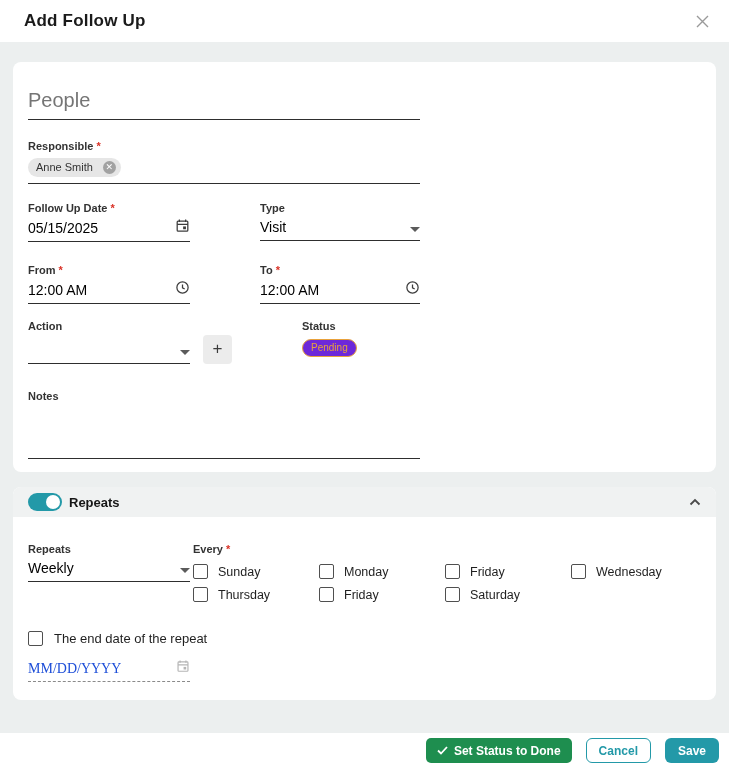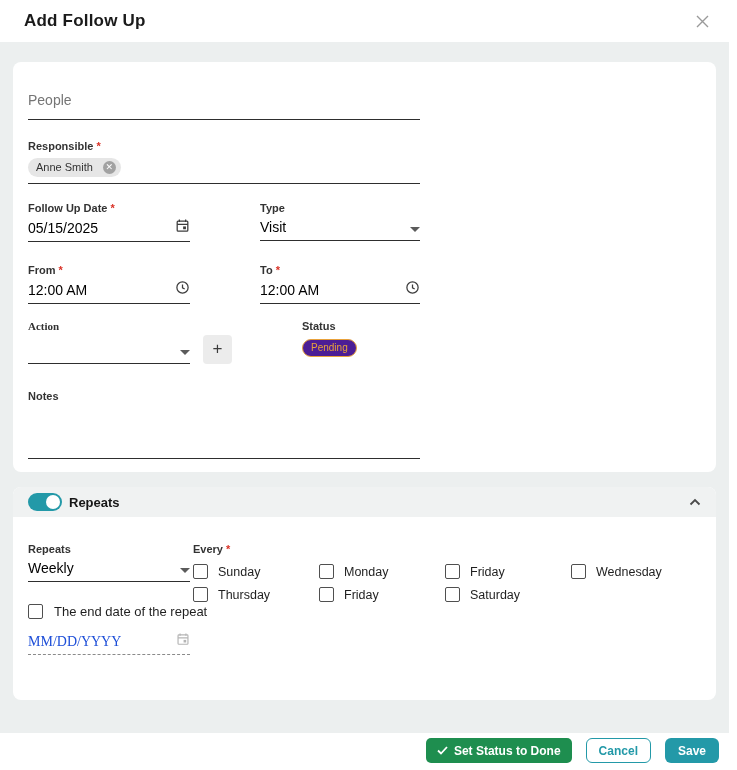--- a/index.html
+++ b/index.html
@@ -19,60 +19,60 @@
 
   
   .dlg-body { flex:1; background:#ecefef; padding:20px 13px 0; }
   .card { background:#fff; border-radius:8px; }
   .card-main { height:410px; padding:28px 15px 0; }
   .fields { width:392px; }
 
   .f-label { font-size:11px; font-weight:700; color:#333; line-height:14px; }
   .req { color:#d93025; font-weight:700; font-size:11px; margin-left:3px; }
 
-  .people-field { height:20px; padding-bottom:0; border-bottom:1px solid #2e2e2e; font-size:14px; color:#757575; line-height:20px; margin-bottom:0; height:30px; }
+  .people-field { height:20px; padding-bottom:0; border-bottom:1px solid #2e2e2e; font-size:20px; color:#757575; line-height:20px; margin-bottom:0; height:30px; }
 
   .responsible { margin-top:16px; }
   .chip-row { margin-top:3px; padding-bottom:6px; border-bottom:1px solid #2e2e2e; }
   .chip { display:inline-flex; align-items:center; gap:10px; background:#e6e6e6; border-radius:10px; padding:3px 5px 3px 8px; font-size:11px; color:#333; }
   .chip-x { width:13px; height:13px; border-radius:50%; background:#a2a2a2; color:#fff; font-size:9px; line-height:13px; display:flex; align-items:center; justify-content:center; cursor:pointer; }
 
   .grid-2 { display:grid; grid-template-columns:162px 160px; column-gap:70px; }
   .mt16 { margin-top:14px; } .mt18 { margin-top:18px; } .mt12 { margin-top:12px; }
 
   .input-line { display:flex; align-items:flex-end; justify-content:space-between; border-bottom:1px solid #2e2e2e; padding:2px 0 4px; margin-top:0; min-height:24px; }
   .input-value { font-size:14px; color:#000000; line-height:18px; }
   .caret { width:0; height:0; border-left:5px solid transparent; border-right:5px solid transparent; border-top:5px solid #5b5b5b; margin-bottom:4px; }
 
   .action-row { display:flex; align-items:flex-end; gap:13px; }
-  .action-field { width:162px;font-family:Liberation Serif, serif; }
+  .action-field { width:162px; }
   .plus-btn { width:29px; height:29px; border-radius:4px; background:#ececec; border:none; font-size:17px; color:#3c3c3c; display:flex; align-items:center; justify-content:center; cursor:pointer; }
   .status-col { margin-left:57px; }
-  .badge { display:inline-block; margin-top:5px; font-size:10px; color:#e9a23b; border:1px solid #e9a23b; border-radius:9px; padding:2px 8px 3px; background:#4c1d95; }
+  .badge { display:inline-block; margin-top:5px; font-size:10px; color:#e9a23b; border:1px solid #e9a23b; border-radius:9px; padding:2px 8px 3px; background:#6d28d9; }
 
   .notes { margin-top:22px; }
   .notes-box { height:55px; border-bottom:1px solid #2e2e2e; width:392px; cursor:text; }
 
   
   .card-repeats { margin-top:15px; height:213px; }
   .rep-header { height:30px; background:#f0f2f2; border-radius:8px 8px 0 0; display:flex; align-items:center; padding:0 15px; }
   .toggle { width:34px; height:18px; border-radius:9px; background:#2399a8; position:relative; cursor:pointer; }
   .toggle .knob { position:absolute; right:2px; top:2px; width:14px; height:14px; border-radius:50%; background:#fff; }
   .rep-title { font-size:13px; font-weight:700; color:#161616; margin-left:7px; }
   .rep-collapse { margin-left:auto; cursor:pointer; display:flex; align-items:center; }
 
   .rep-content { padding:22px 15px 0; }
   .rep-row { display:flex; align-items:flex-start; }
   .freq-col { width:162px; }
   .every-col { margin-left:3px; }
   .day-grid { display:grid; grid-template-columns:repeat(4,126px); row-gap:8px; margin-top:7px; }
   .day { display:flex; align-items:center; gap:10px; font-size:12.5px; color:#1f1f1f; }
   .cb { width:15px; height:15px; min-width:15px; border:1.5px solid #4f4f4f; border-radius:2px; background:#fff; cursor:pointer; }
 
-  .end-row { margin-top:2px; display:flex; align-items:center; gap:11px; font-size:13px; color:#1f1f1f; }
+  .end-row { margin-top:29px; display:flex; align-items:center; gap:11px; font-size:13px; color:#1f1f1f; }
   .end-date-field { width:162px; margin-top:13px; display:flex; align-items:flex-end; justify-content:space-between; border-bottom:1px dashed #8a8a8a; padding-bottom:4px; font-size:14px; color:#1d4ed8;font-family:Liberation Serif, serif; }
 
   
   .dlg-footer { height:37px; min-height:37px; background:#fff; display:flex; align-items:center; justify-content:flex-end; gap:14px; padding:0 10px 2px 0; }
   .btn { height:25px; border-radius:5px; font-family:"Liberation Sans",sans-serif; font-size:12px; font-weight:700; display:flex; align-items:center; cursor:pointer; border:none; }
   .btn-done { background:#1e8e4f; color:#fff; padding:0 11px; gap:6px; }
   .btn-cancel { background:#fff; color:#2399a8; border:1px solid #2399a8; padding:0 12px; border-radius:6px; }
   .btn-save { background:#2399a8; color:#fff; padding:0 13px; border-radius:6px; }
 </style>
 </head>

